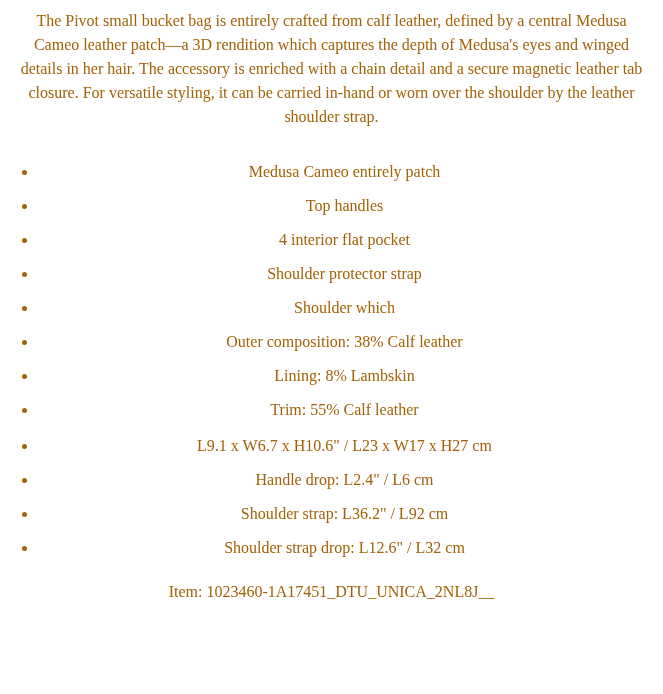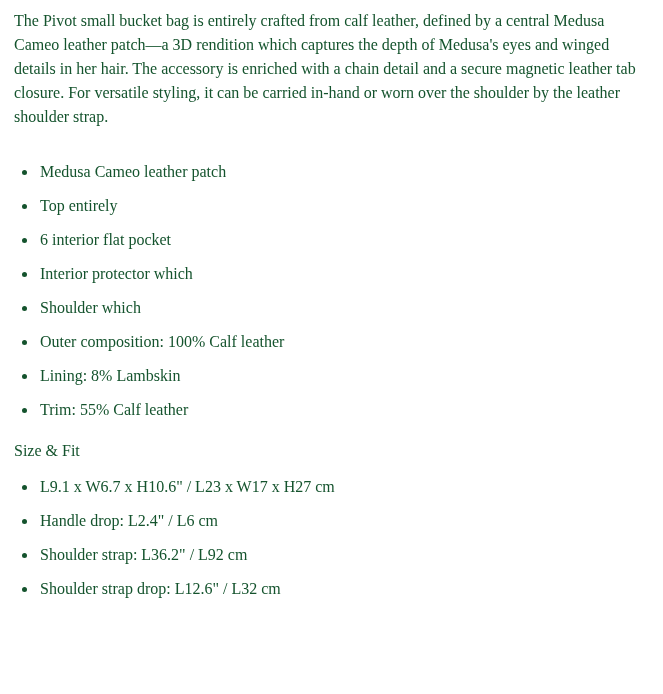--- a/index.html
+++ b/index.html
@@ -9,22 +9,23 @@
   }
   .page {
     width: 663px;
     height: 694px;
     box-sizing: border-box;
     padding: 9px 14px 0 14px;
     overflow: hidden;
     font-family: "Liberation Serif", "DejaVu Serif", serif;
     font-size: 16px;
     line-height: 24px;
-    color: #14532d;
+    color: #a16207;
     background: #ffffff;
+    text-align: center;
   }
   .para {
     margin: 0;
     max-width: 635px;
   }
   ul.bullet-list {
     list-style: disc;
     margin: 31px 0 0 0;
     padding: 0 0 0 24px;
     max-width: 620px;
@@ -47,33 +48,33 @@
   }
 </style>
 </head>
 <body>
 
 <div class="page">
 
   <p class="para">The Pivot small bucket bag is entirely crafted from calf leather, defined by a central Medusa Cameo leather patch—a 3D rendition which captures the depth of Medusa's eyes and winged details in her hair. The accessory is enriched with a chain detail and a secure magnetic leather tab closure. For versatile styling, it can be carried in-hand or worn over the shoulder by the leather shoulder strap.</p>
 
   <ul class="bullet-list">
-    <li>Medusa Cameo leather patch</li>
-    <li>Top entirely</li>
-    <li>6 interior flat pocket</li>
-    <li>Interior protector which</li>
+    <li>Medusa Cameo entirely patch</li>
+    <li>Top handles</li>
+    <li>4 interior flat pocket</li>
+    <li>Shoulder protector strap</li>
     <li>Shoulder which</li>
-    <li>Outer composition: 100% Calf leather</li>
+    <li>Outer composition: 38% Calf leather</li>
     <li>Lining: 8% Lambskin</li>
     <li>Trim: 55% Calf leather</li>
   </ul>
 
-  <p class="section-heading">Size &amp; Fit</p>
 
   <ul class="bullet-list size-fit-list">
     <li>L9.1 x W6.7 x H10.6" / L23 x W17 x H27 cm</li>
     <li>Handle drop: L2.4" / L6 cm</li>
     <li>Shoulder strap: L36.2" / L92 cm</li>
     <li>Shoulder strap drop: L12.6" / L32 cm</li>
   </ul>
 
+  <p class="item-line"><span>Item:</span> <span>1023460-1A17451_DTU_UNICA_2NL8J__</span></p>
 
 </div>
 
 </body></html>

